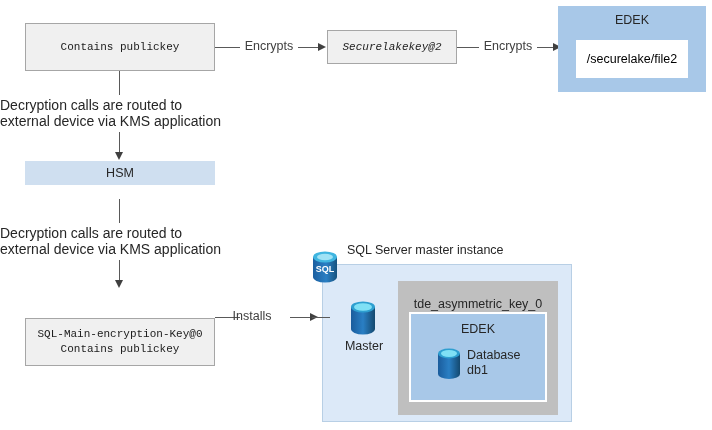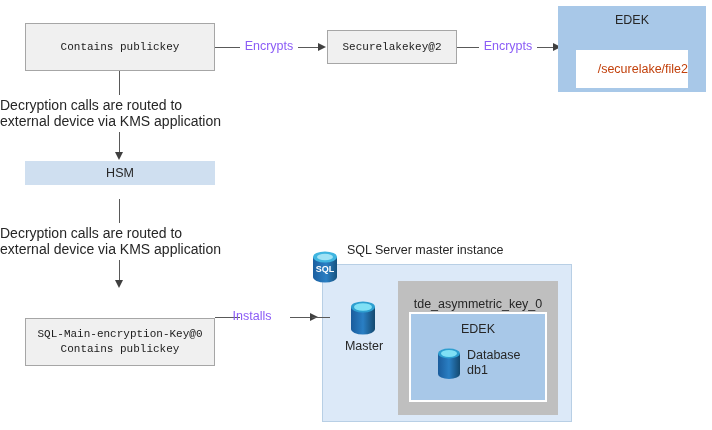--- a/index.html
+++ b/index.html
@@ -57,24 +57,23 @@
     text-align: center;
     font-size: 12.5px;
     color: #262626;
     padding-top: 7px;
   }
   .edek-inner-white {
     background: #ffffff;
     box-sizing: border-box;
     display: flex;
     align-items: center;
-    justify-content: flex-end;
-    font-size: 12.5px;
-    color: #c2410c;
-    margin-top: 10px;
+    justify-content: center;
+    font-size: 12.5px;
+    color: #000000;
   }
 
   
   .sql-panel {
     background: #dce9f8;
     border: 1px solid #b8cfe5;
     box-sizing: border-box;
   }
   .sql-panel-title {
     font-size: 12.5px;
@@ -105,21 +104,21 @@
 
   
   .flow-label {
     font-size: 14px;
     color: #262626;
     line-height: 16px;
     white-space: pre-line;
   }
   .edge-label {
     font-size: 12.5px;
-    color: #8b5cf6;
+    color: #404040;
     text-align: center;
     white-space: nowrap;
   }
   .icon-label {
     font-size: 12.5px;
     color: #262626;
     line-height: 15px;
     white-space: pre-line;
   }
 
@@ -147,21 +146,21 @@
 
   <div class="abs key-box" style="left:25px; top:23px; width:190px; height:48px;">
     <div>Contains publickey</div>
   </div>
 
   <div class="abs hline" style="left:215px; top:47px; width:25px;"></div>
   <div class="abs edge-label" style="left:240px; top:39px; width:58px;">Encrypts</div>
   <div class="abs hline" style="left:298px; top:47px; width:22px;"></div>
   <div class="abs arrow-right" style="left:318px; top:43px;"></div>
 
-  <div class="abs key-box" style="left:327px; top:30px; width:130px; height:34px;">
+  <div class="abs key-box" style="left:327px; top:30px; width:130px; height:34px;font-style:italic;">
     <div>Securelakekey@2</div>
   </div>
 
   <div class="abs hline" style="left:457px; top:47px; width:22px;"></div>
   <div class="abs edge-label" style="left:479px; top:39px; width:58px;">Encrypts</div>
   <div class="abs hline" style="left:537px; top:47px; width:18px;"></div>
   <div class="abs arrow-right" style="left:553px; top:43px;"></div>
 
   <div class="abs edek-panel" style="left:558px; top:6px; width:148px; height:86px;">
     <div class="edek-panel-title">EDEK</div>

